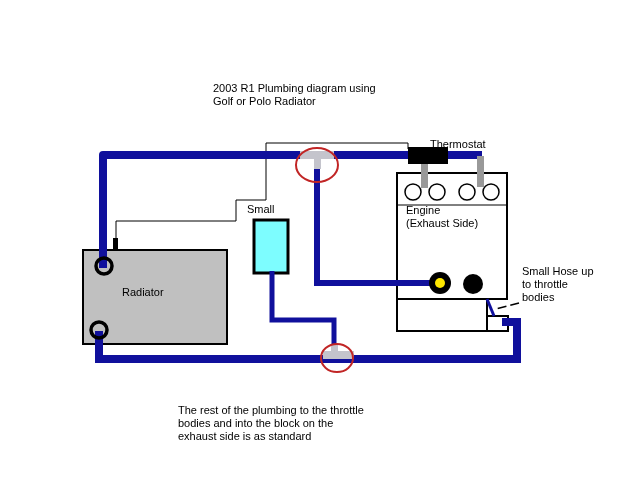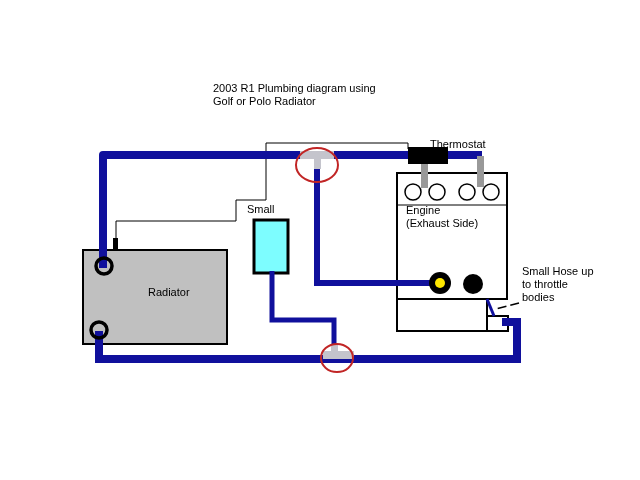--- a/index.html
+++ b/index.html
@@ -89,22 +89,25 @@
     <line x1="519" y1="303" x2="496" y2="309" stroke="#000" stroke-width="1.5" stroke-dasharray="9 4"></line>
   </svg>
 
   <div class="label" style="left:177px; top:82px;margin-left:36px;">2003 R1 Plumbing diagram using
 Golf or Polo Radiator</div>
 
   <div class="label" style="left:424px; top:138px;margin-left:6px;">Thermostat</div>
 
   <div class="label" style="left:247px; top:203px;">Small</div>
 
-  <div class="label" style="left:148px; top:286px;">Radiator</div>
+  <div class="label" style="left:122px; top:286px;">Radiator</div>
 
   <div class="label" style="left:406px; top:204px;">Engine
 (Exhaust Side)</div>
 
   <div class="label" style="left:522px; top:265px;">Small Hose up
 to throttle
 bodies</div>
 
+  <div class="label" style="left:178px; top:404px;">The rest of the plumbing to the throttle
+bodies and into the block on the
+exhaust side is as standard</div>
 </div>
 
 </body></html>

